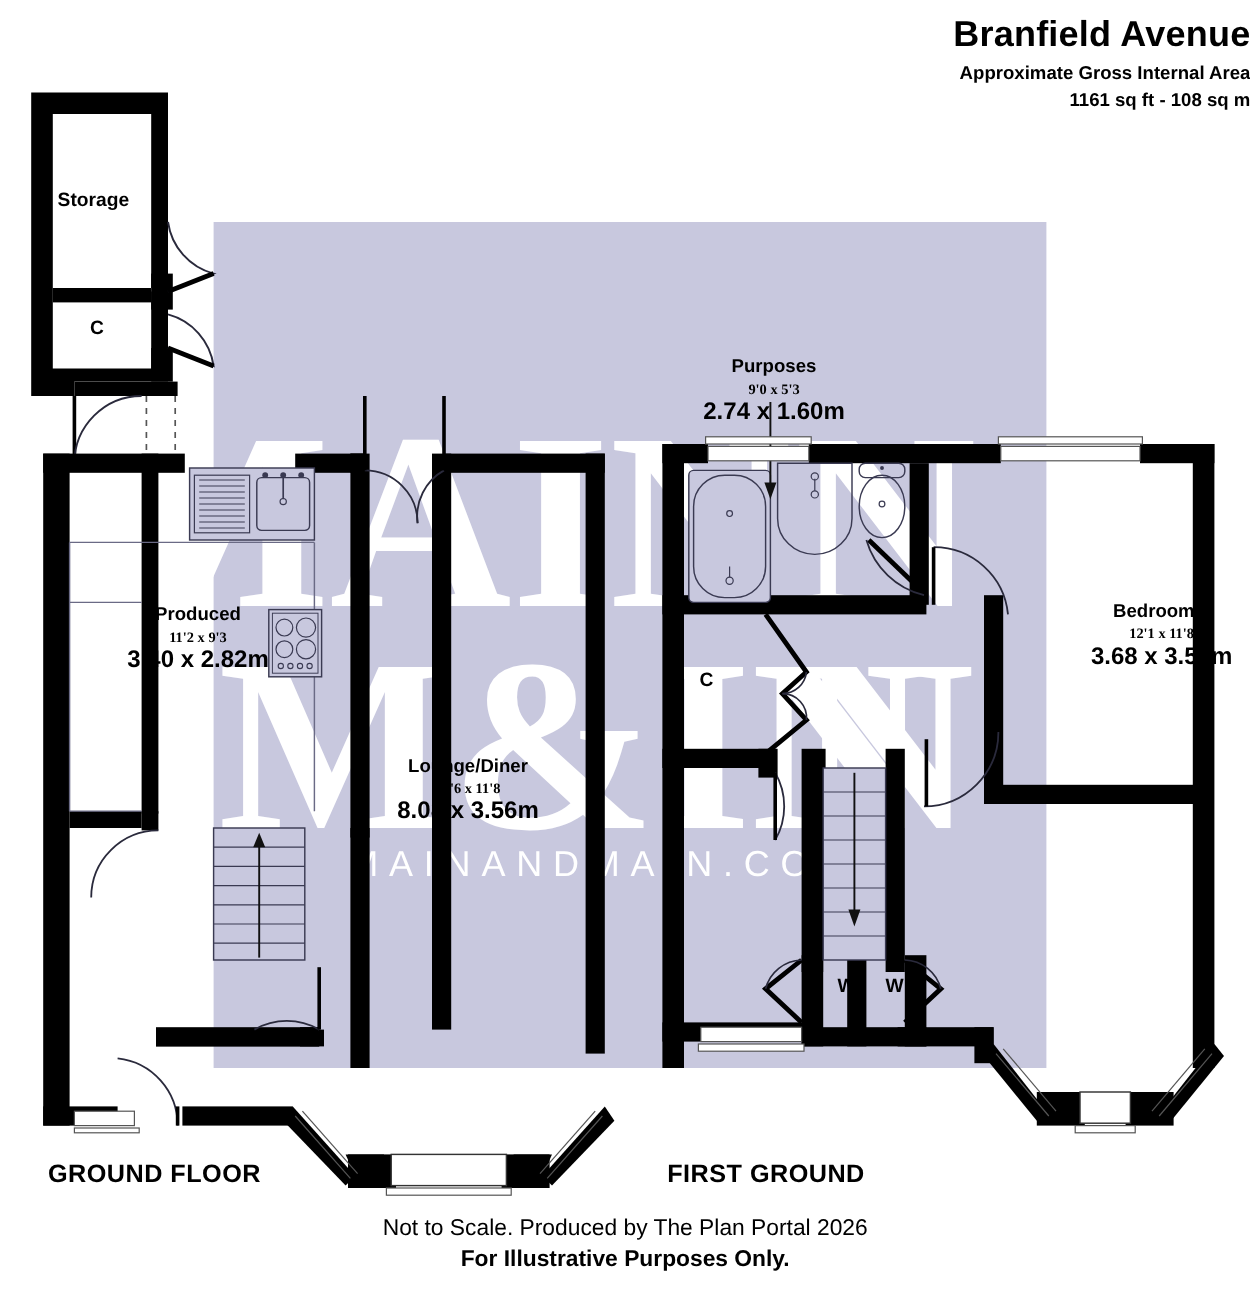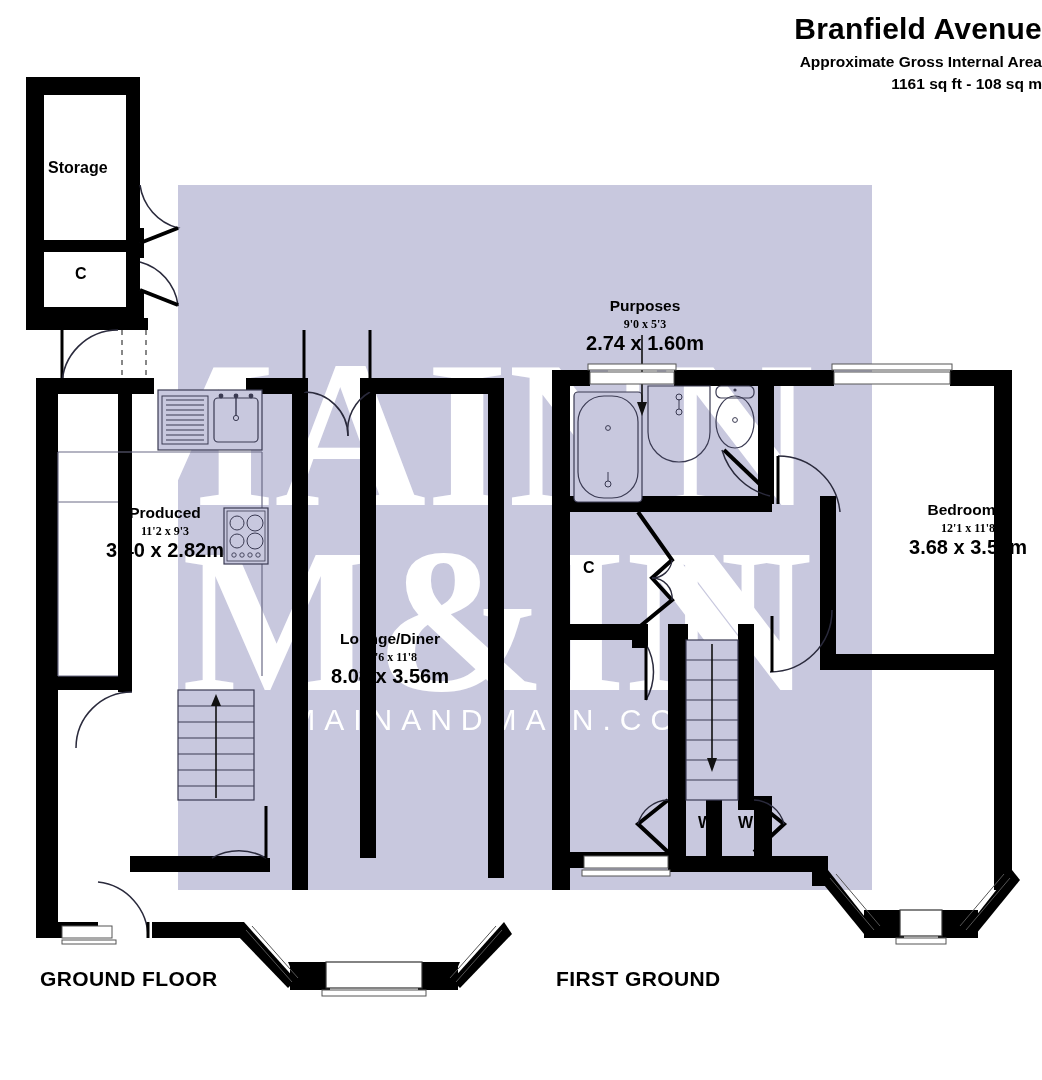--- a/index.html
+++ b/index.html
@@ -383,14 +383,18 @@
 
 
   <div class="clab" style="left:583px;top:559px;">C</div>
 
   <div class="clab" style="left:698px;top:814px;">W</div>
   <div class="clab" style="left:738px;top:814px;">W</div>
 
   <div class="floorlabel" style="left:40px;top:967px;">GROUND FLOOR</div>
   <div class="floorlabel" style="left:556px;top:967px;">FIRST GROUND</div>
 
+  <div class="ftr" style="top:1013px;">
+    <div class="f1">Not to Scale. Produced by The Plan Portal 2026</div>
+    <div class="f2">For Illustrative Purposes Only.</div>
+  </div>
 
 </div>
 
 </body></html>

